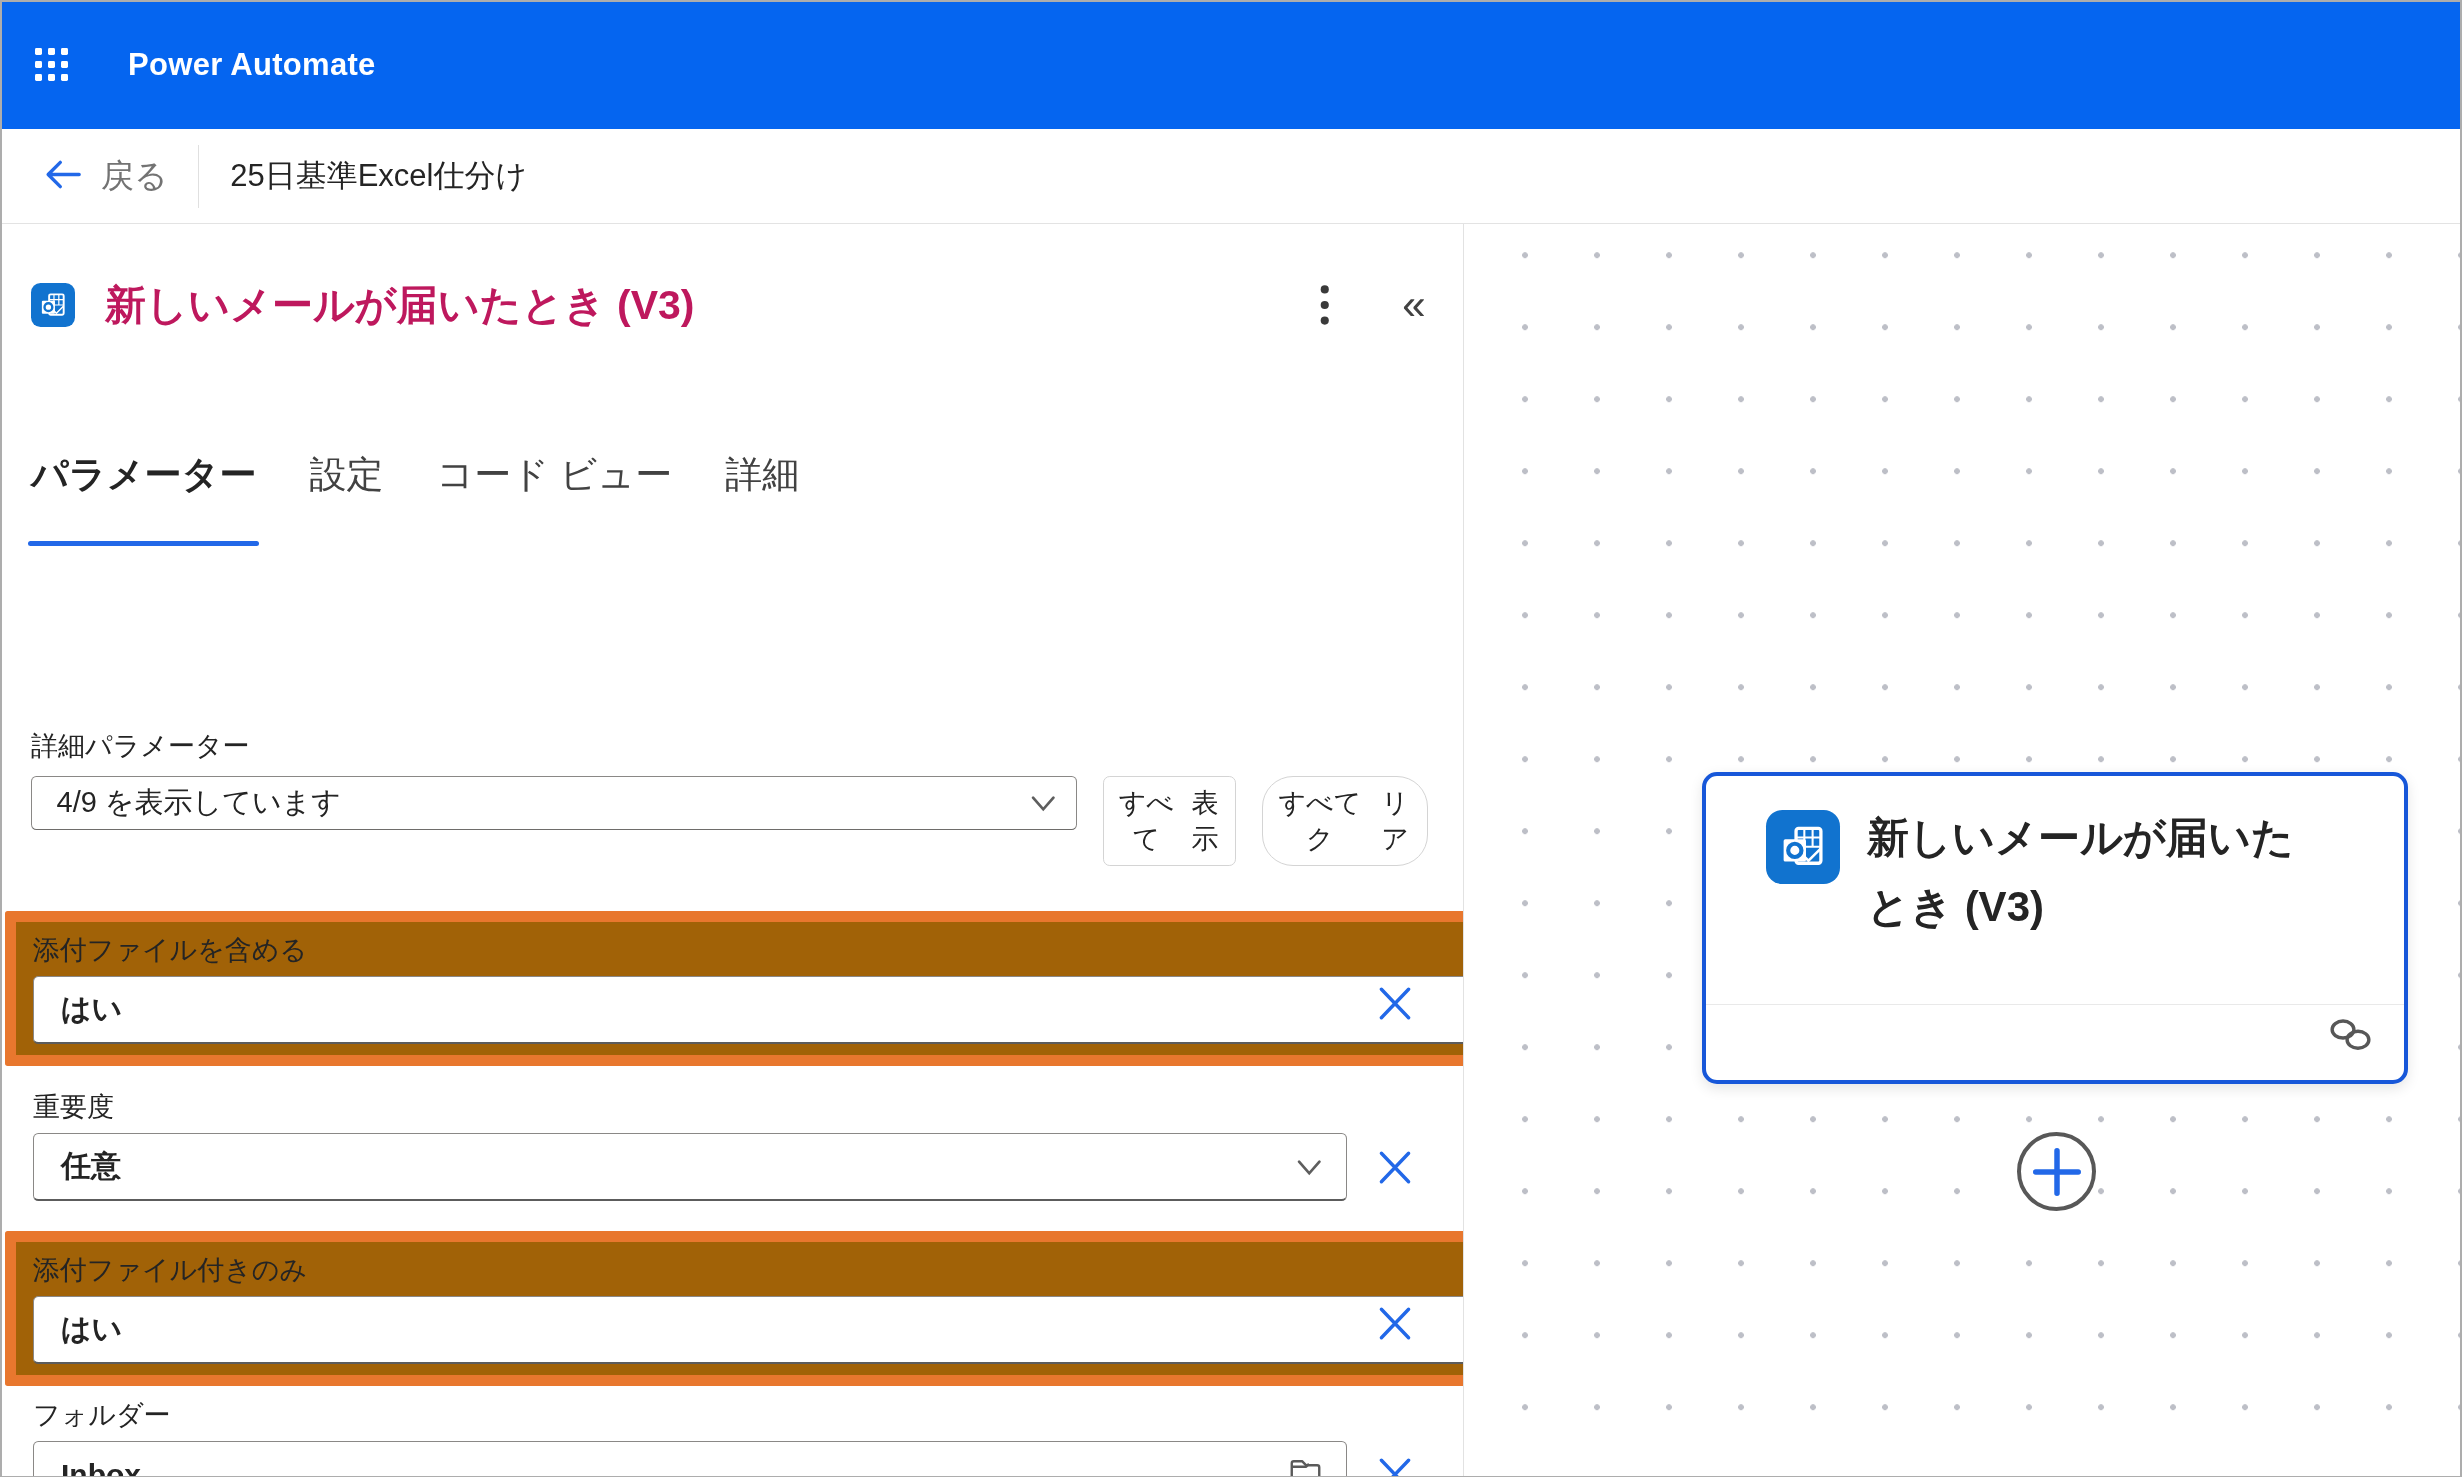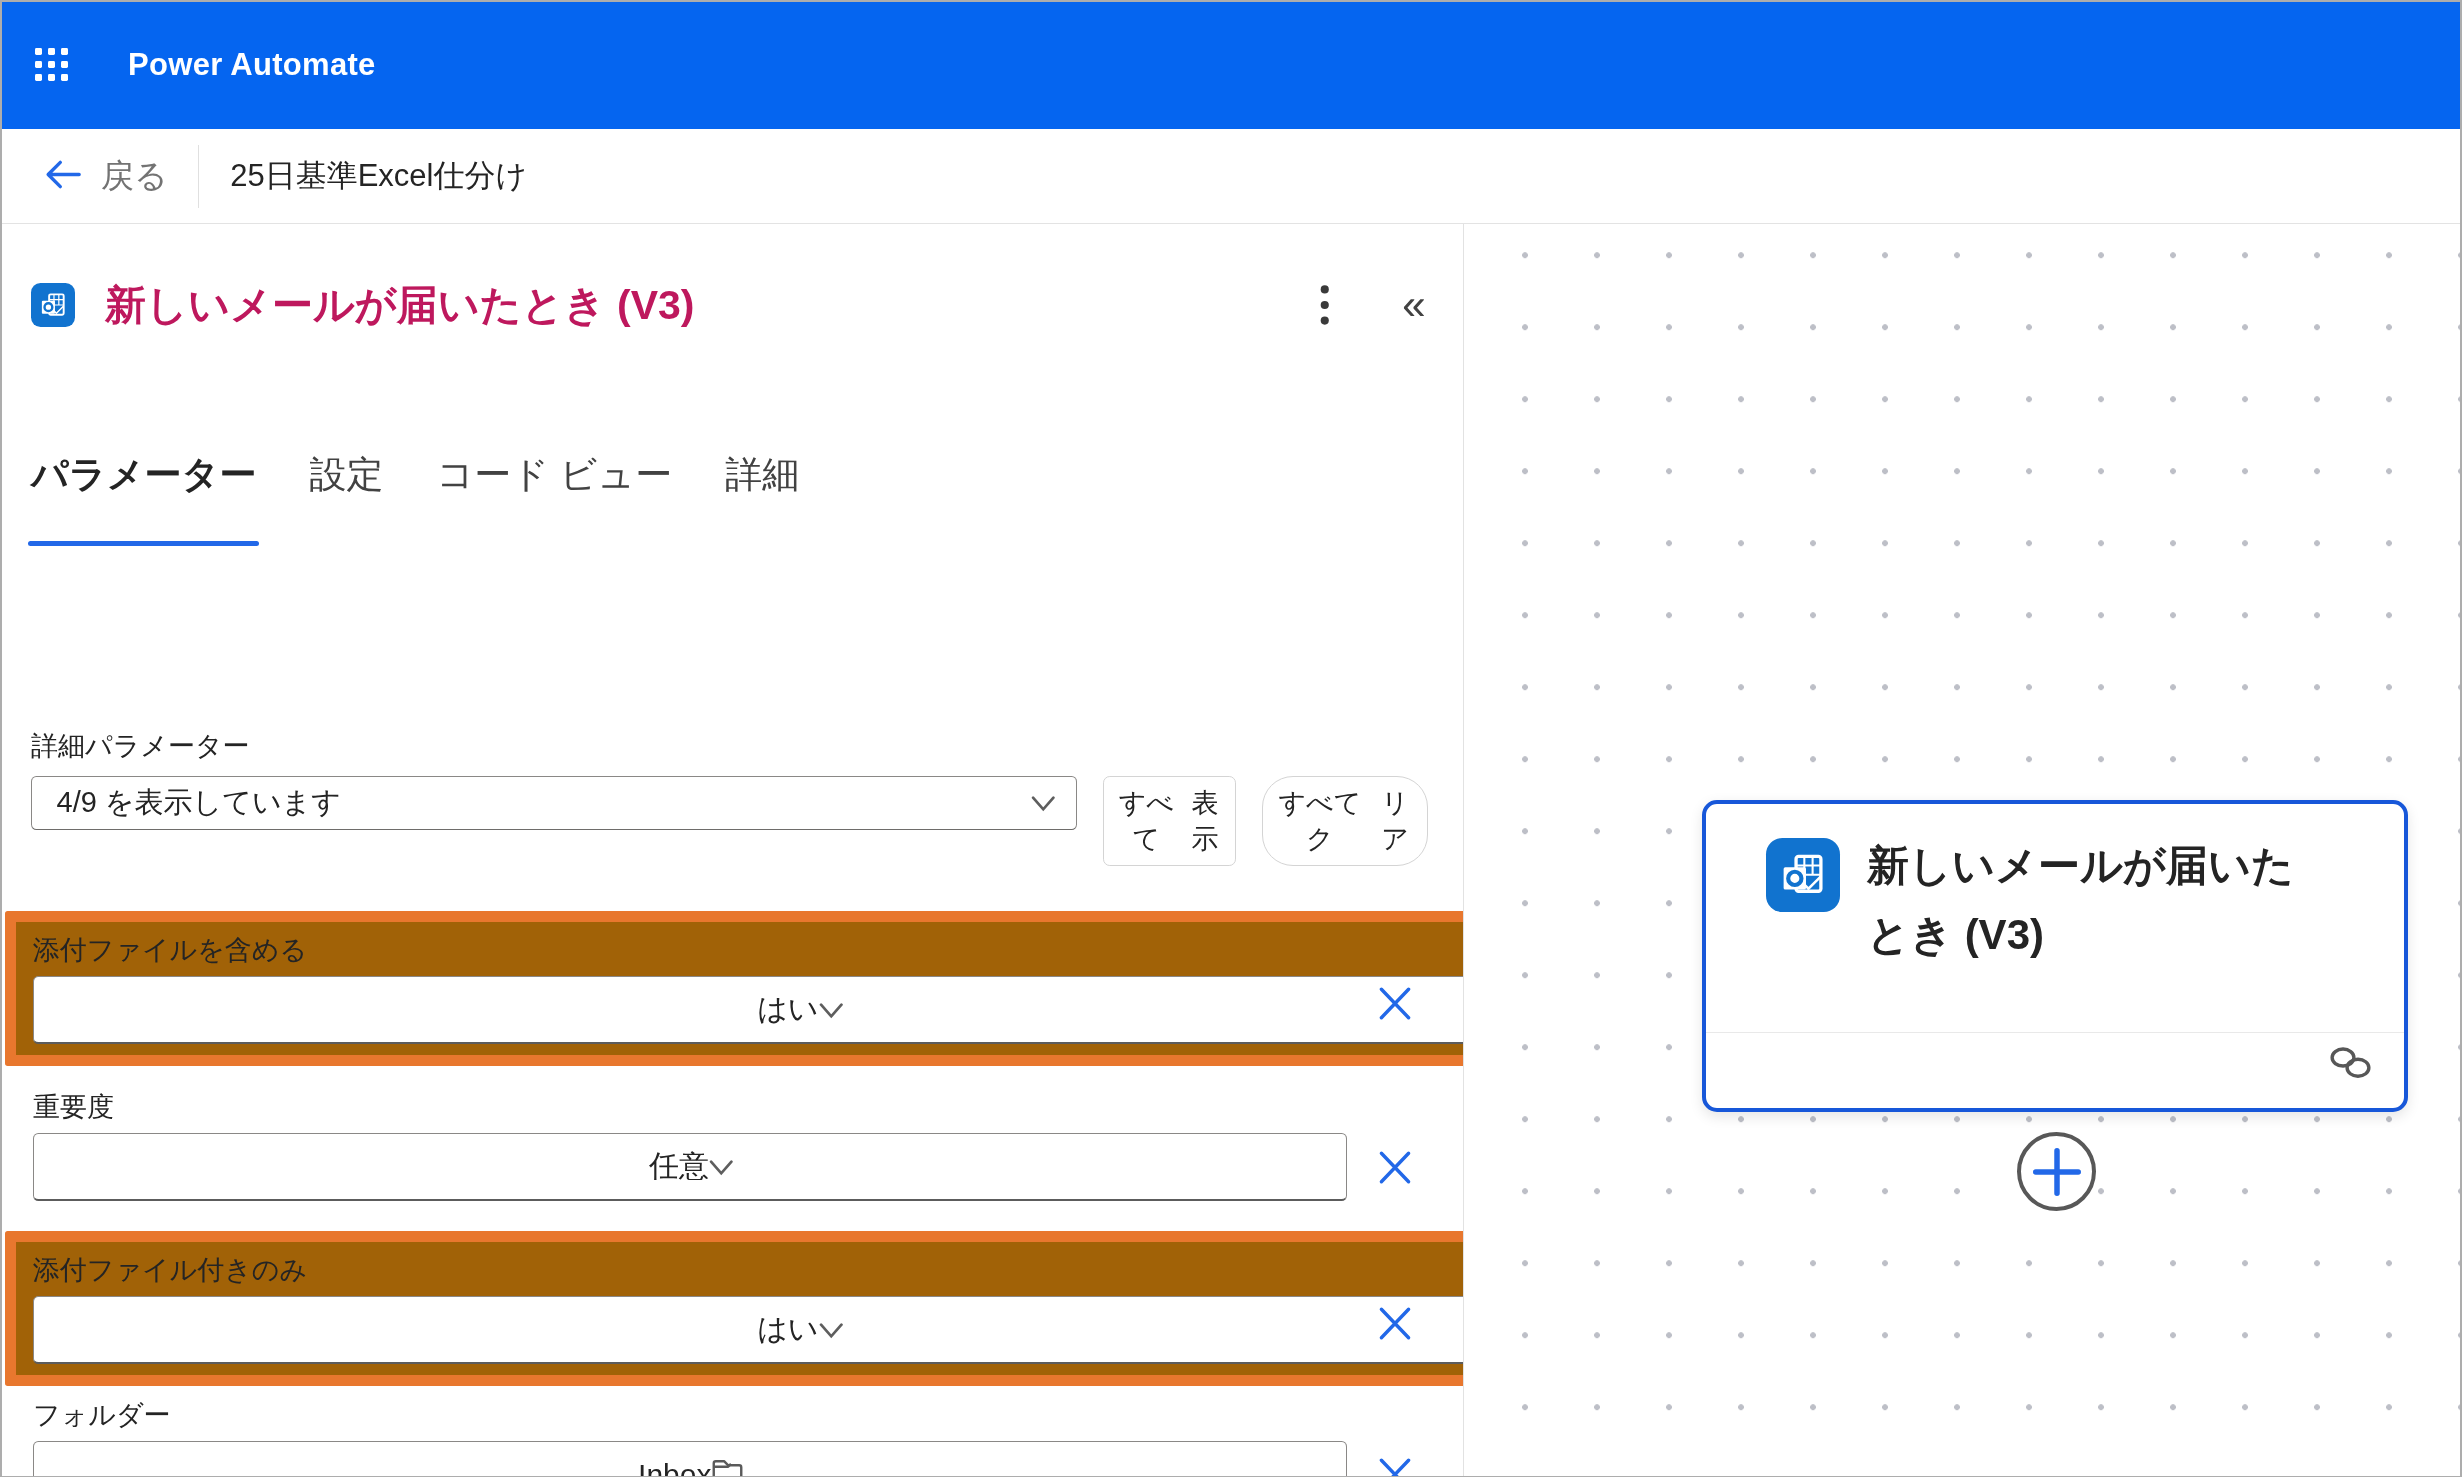--- a/index.html
+++ b/index.html
@@ -104,37 +104,37 @@
   .fbox.plain { margin-left: 33px; width: 1314px; padding-top: 4.1px; }
   .fbox.highlight {
     margin-left: 5.4px; width: 1572px;
     border: 11px solid var(--highlight-orange, #E8772E);
     border-radius: 2.7px; padding: 9.5px 1.4px 11px 16.3px; background: #a16207;
   }
   .flabel { font-size: 27px; color: #242424; margin-bottom: 8.2px; }
   .select {
     height: 68px; background: #fff; border: 1.4px solid #8a8886;
     border-bottom: 2px solid #5c5c5c; border-radius: 5.4px;
-    display: flex; align-items: center; justify-content: center;
-    padding: 0 24.5px 0 27px; font-size: 30px; color: #242424; cursor: pointer;
+    display: flex; align-items: center; justify-content: space-between;
+    padding: 0 24.5px 0 27px; font-size: 30px; color: #242424; cursor: pointer; font-weight: bold;
   }
   .clear-x {
     grid-column: 2; align-self: end; justify-self: start;
     width: 38px; height: 41px; margin-left: 17.7px; margin-bottom: 13.6px;
     background: none; border: none; cursor: pointer; padding: 0;
     display: flex; align-items: center; justify-content: center;
   }
   .field.hl .clear-x { margin-bottom: 42px; }
   .f2 { margin-top: 19px; }
   .f3 { margin-top: 30px; }
   .f4 { margin-top: 6.8px; }
 
   
   .trigger-card {
-    position: absolute; left: 238px; top: 576px; width: 706px; height: 312px;
+    position: absolute; left: 238px; top: 548px; width: 706px; height: 312px;
     background: #fff; border: 4.8px solid var(--card-border, #1757D9); border-radius: 15px;
     box-shadow: 0 4.1px 12.3px rgba(0,0,0,0.10); cursor: pointer;
   }
   .card-icon {
     position: absolute; left: 60px; top: 34px; width: 74px; height: 74px;
     border-radius: 16.3px; background: var(--outlook-blue, #1173CF);
     display: flex; align-items: center; justify-content: center;
   }
   .card-title {
     position: absolute; left: 161px; top: 27px; width: 517px;

